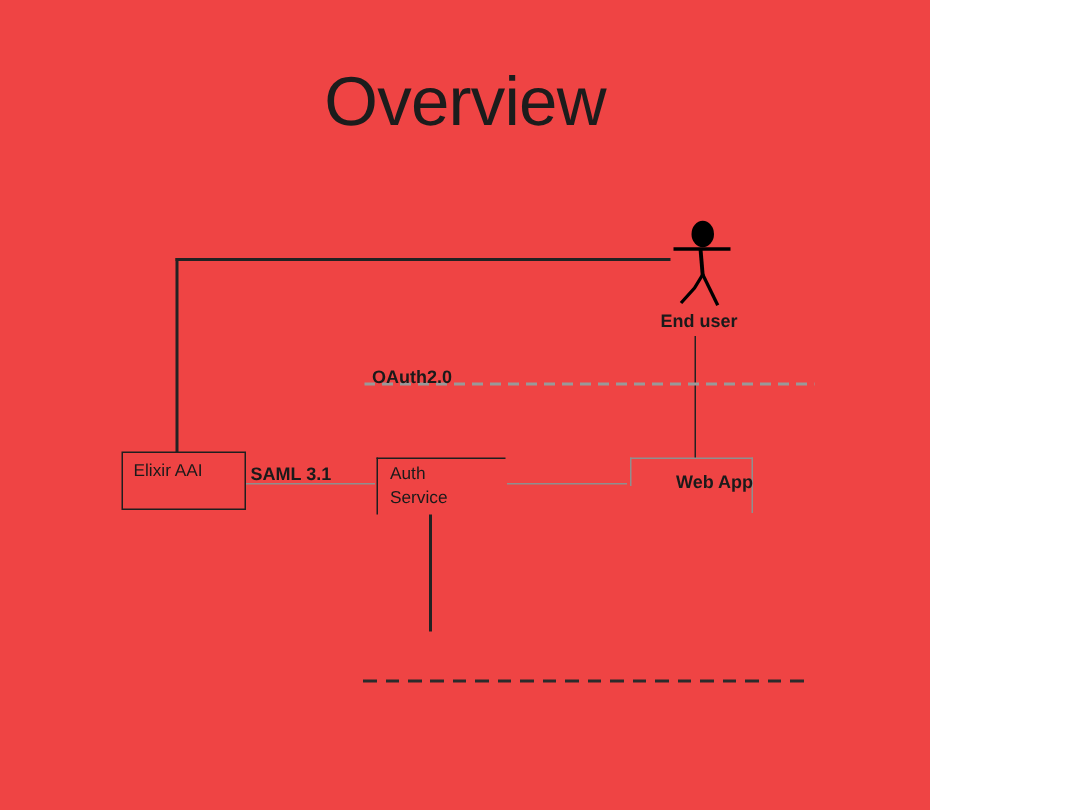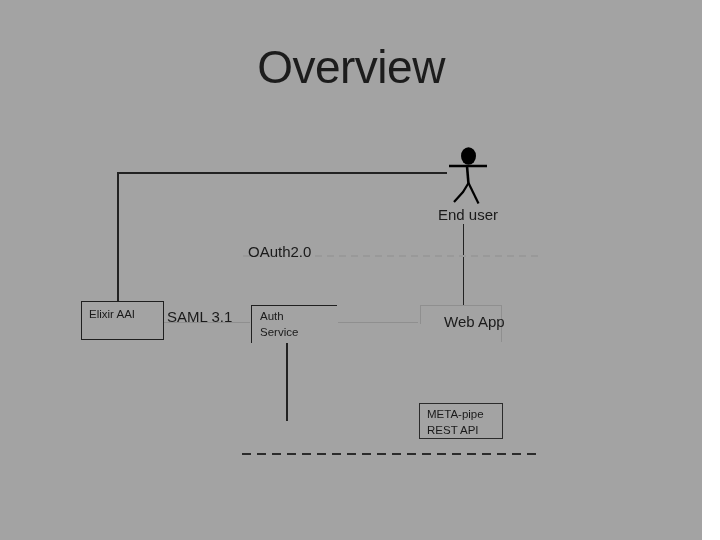--- a/index.html
+++ b/index.html
@@ -1,43 +1,43 @@
 <!DOCTYPE html>
 <html><head>
 <meta charset="utf-8">
 <style>
   html,body{margin:0;padding:0;background:#fff;}
   .slide{
-    position:relative;width:702px;height:540px;background:#a3a3a3;
+    position:relative;width:620px;height:540px;background:#ef4444;
     overflow:hidden;font-family:"Liberation Sans",sans-serif;color:#1a1a1a;
   }
   .title{
     position:absolute;left:0;right:0;top:44px;margin:0;
     text-align:center;font-size:46px;font-weight:400;letter-spacing:-0.5px;
     line-height:1;color:#1c1c1c;
   }
-  .lbl{position:absolute;font-size:15px;line-height:13px;color:#1a1a1a;white-space:nowrap;}
+  .lbl{position:absolute;font-size:12px;line-height:13px;color:#1a1a1a;white-space:nowrap;font-weight:bold;}
   
   .ln{position:absolute;background:#222222;}
   .ln.gray{background:#8f8f8f;}
   
   .dash-upper{
     position:absolute;left:243px;top:255px;width:300px;height:1.6px;
     background:repeating-linear-gradient(to right,#999999 0px,#999999 7px,transparent 7px,transparent 12px);
   }
   .dash-lower{
     position:absolute;left:242px;top:453px;width:298px;height:1.9px;
     background:repeating-linear-gradient(to right,#2b2b2b 0px,#2b2b2b 9px,transparent 9px,transparent 15px);
   }
   
   .box{position:absolute;box-sizing:border-box;font-size:11.5px;line-height:15.5px;}
   .box-elixir{left:81px;top:301px;width:83px;height:39px;border:1.4px solid #1f1f1f;padding:5px 0 0 7px;}
   .box-auth{left:251px;top:305px;width:86px;height:38px;border-top:1.4px solid #1f1f1f;border-left:1.4px solid #1f1f1f;padding:3px 0 0 8px;}
   .box-meta{left:419px;top:403px;width:84px;height:36px;border:1.4px solid #2b2b2b;padding:3px 0 0 7px;}
-  .weblabel{left:444px;top:315px;width:82px;text-align:left;}
+  .weblabel{left:420px;top:315px;width:82px;text-align:right;}
   svg{position:absolute;display:block;}
 </style>
 </head>
 <body>
 
 <div class="slide">
 
   <h1 class="title">Overview</h1>
 
   <svg style="left:440px;top:140px;" width="60" height="70" viewBox="0 0 60 70">
@@ -70,18 +70,14 @@
   <div class="box box-auth">
     <div>Auth</div>
     <div>Service</div>
   </div>
 
   <div class="ln gray" style="left:420px;top:305px;width:82px;height:1.4px;"></div>
   <div class="ln gray" style="left:501px;top:305px;width:1.4px;height:37px;"></div>
   <div class="ln gray" style="left:420px;top:305px;width:1.4px;height:19px;"></div>
   <div class="lbl weblabel">Web App</div>
 
-  <div class="box box-meta">
-    <div>META-pipe</div>
-    <div>REST API</div>
-  </div>
 
 </div>
 
 </body></html>

